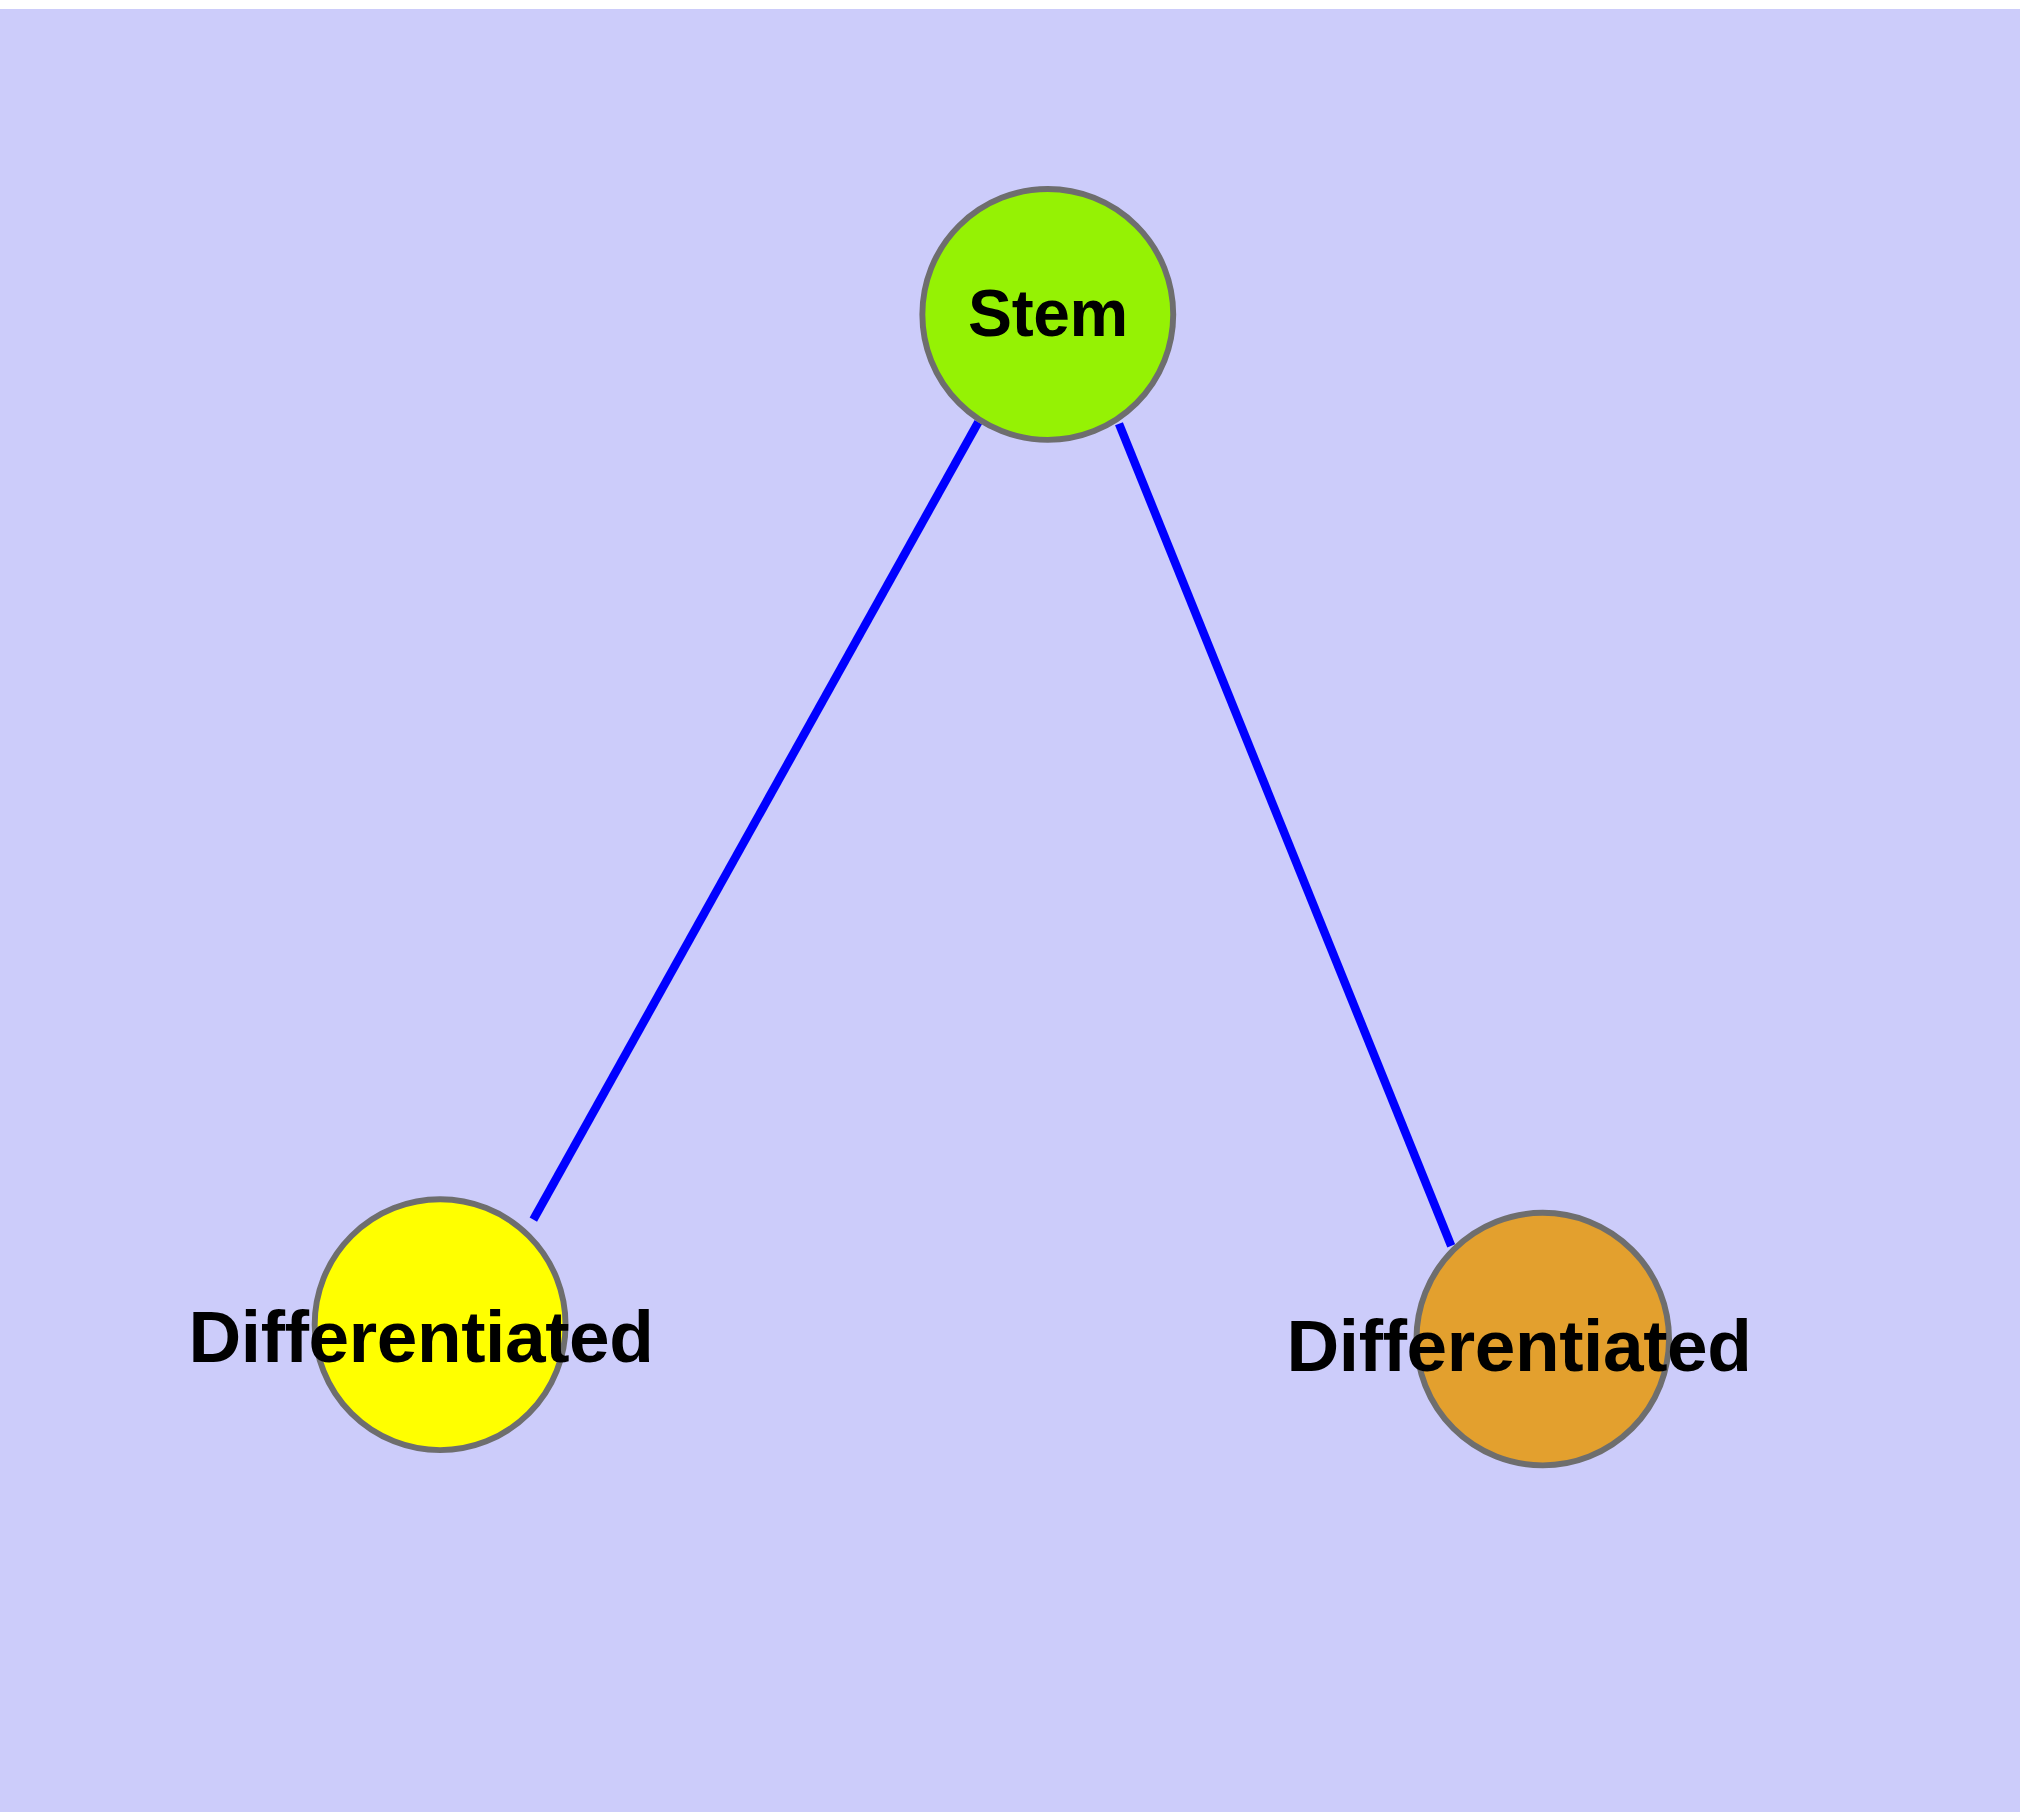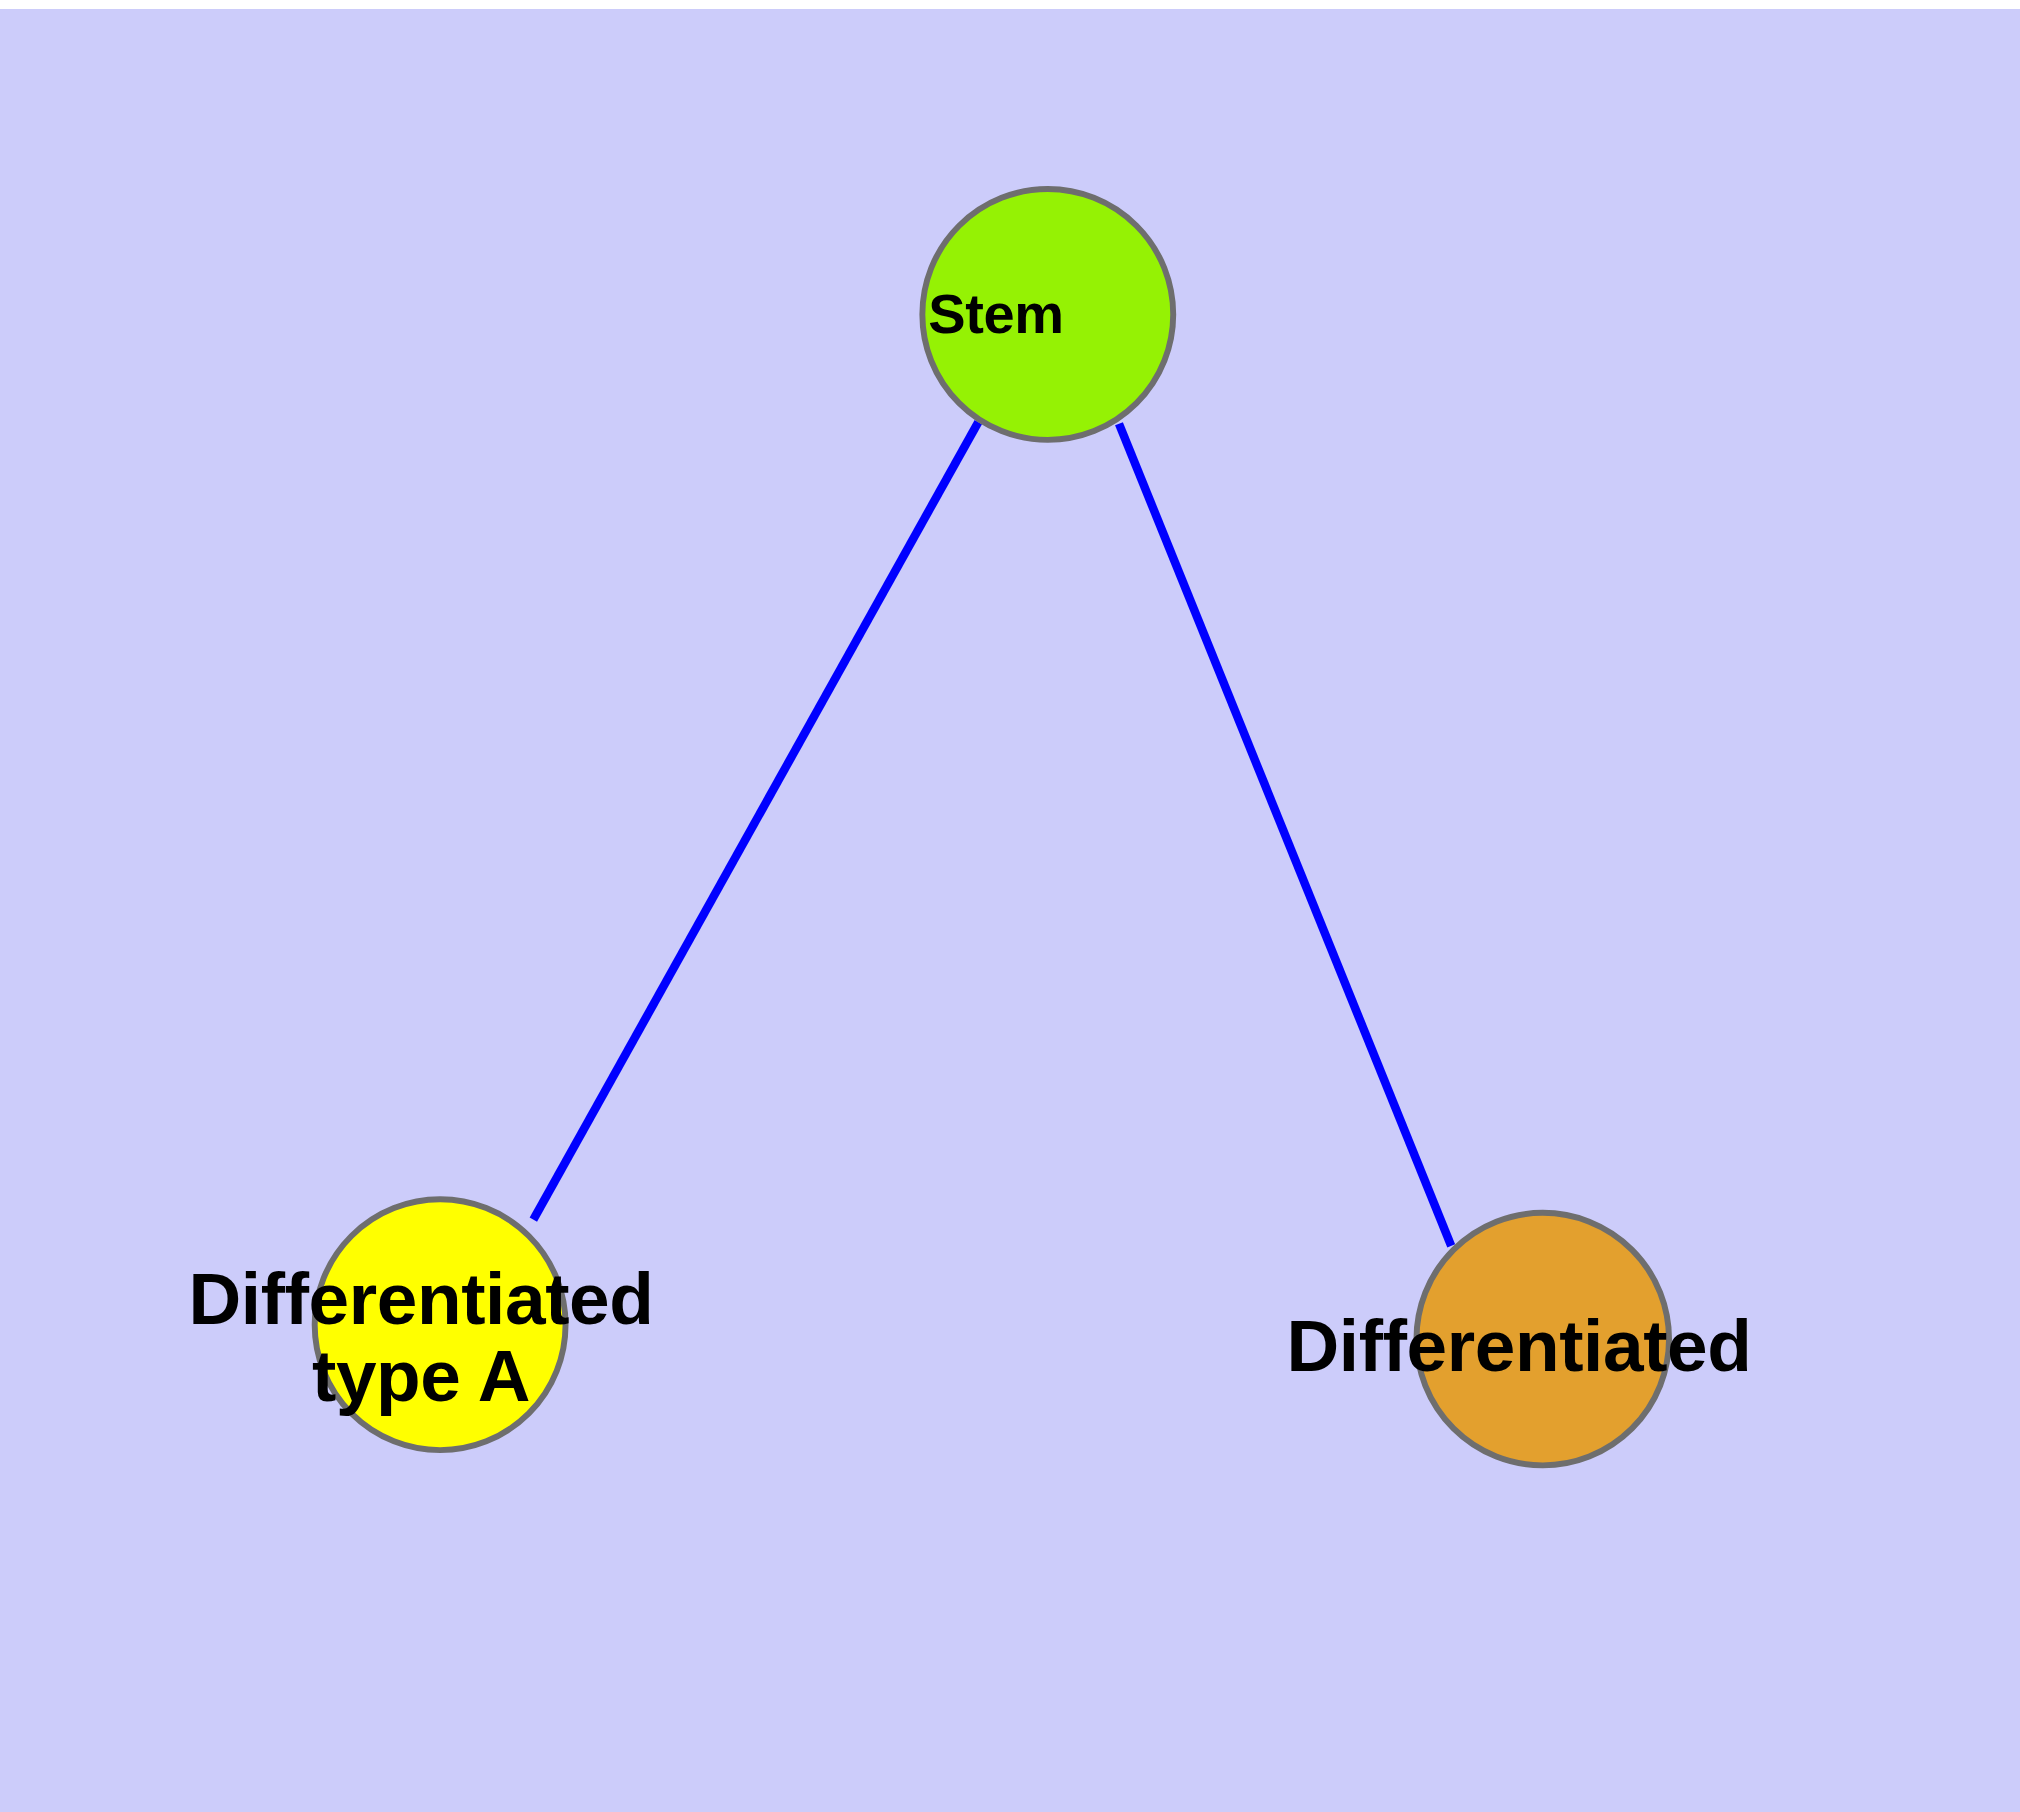--- a/index.html
+++ b/index.html
@@ -34,22 +34,22 @@
     position: absolute;
     text-align: center;
     color: #000000;
     font-weight: bold;
     line-height: 1.06;
     white-space: pre;
     pointer-events: none;
     letter-spacing: -0.4px;
   }
   #label-stem {
-    font-size: 56px;
-    left: 996px;
+    font-size: 66px;
+    left: 1048px;
     top: 314px;
     transform: translate(-50%, -50%);
   }
   #label-type-a {
     font-size: 73px;
     left: 421px;
     top: 1337px;
     transform: translate(-50%, -50%);
   }
   #label-type-b {
@@ -76,18 +76,18 @@
     <g>
       <circle cx="519" cy="1563" r="148" fill="#ffff00" stroke="#6e6e6e" stroke-width="7"></circle>
       <circle cx="1820" cy="1580" r="149" fill="#e3a02e" stroke="#6e6e6e" stroke-width="7"></circle>
       <circle cx="1236" cy="371" r="148" fill="#95f204" stroke="#6e6e6e" stroke-width="7"></circle>
     </g>
 
   </svg>
 
   <div class="node-label" id="label-stem">Stem</div>
 
-  <div class="node-label" id="label-type-a"><span>Differentiated</span><br><span>type A</span></div>
+  <div class="node-label" id="label-type-a"><span>Differentiated</span><br></div>
 
   <div class="node-label" id="label-type-b"><span>Differentiated</span><br></div>
 
 </div>
 
 
 </body></html>

